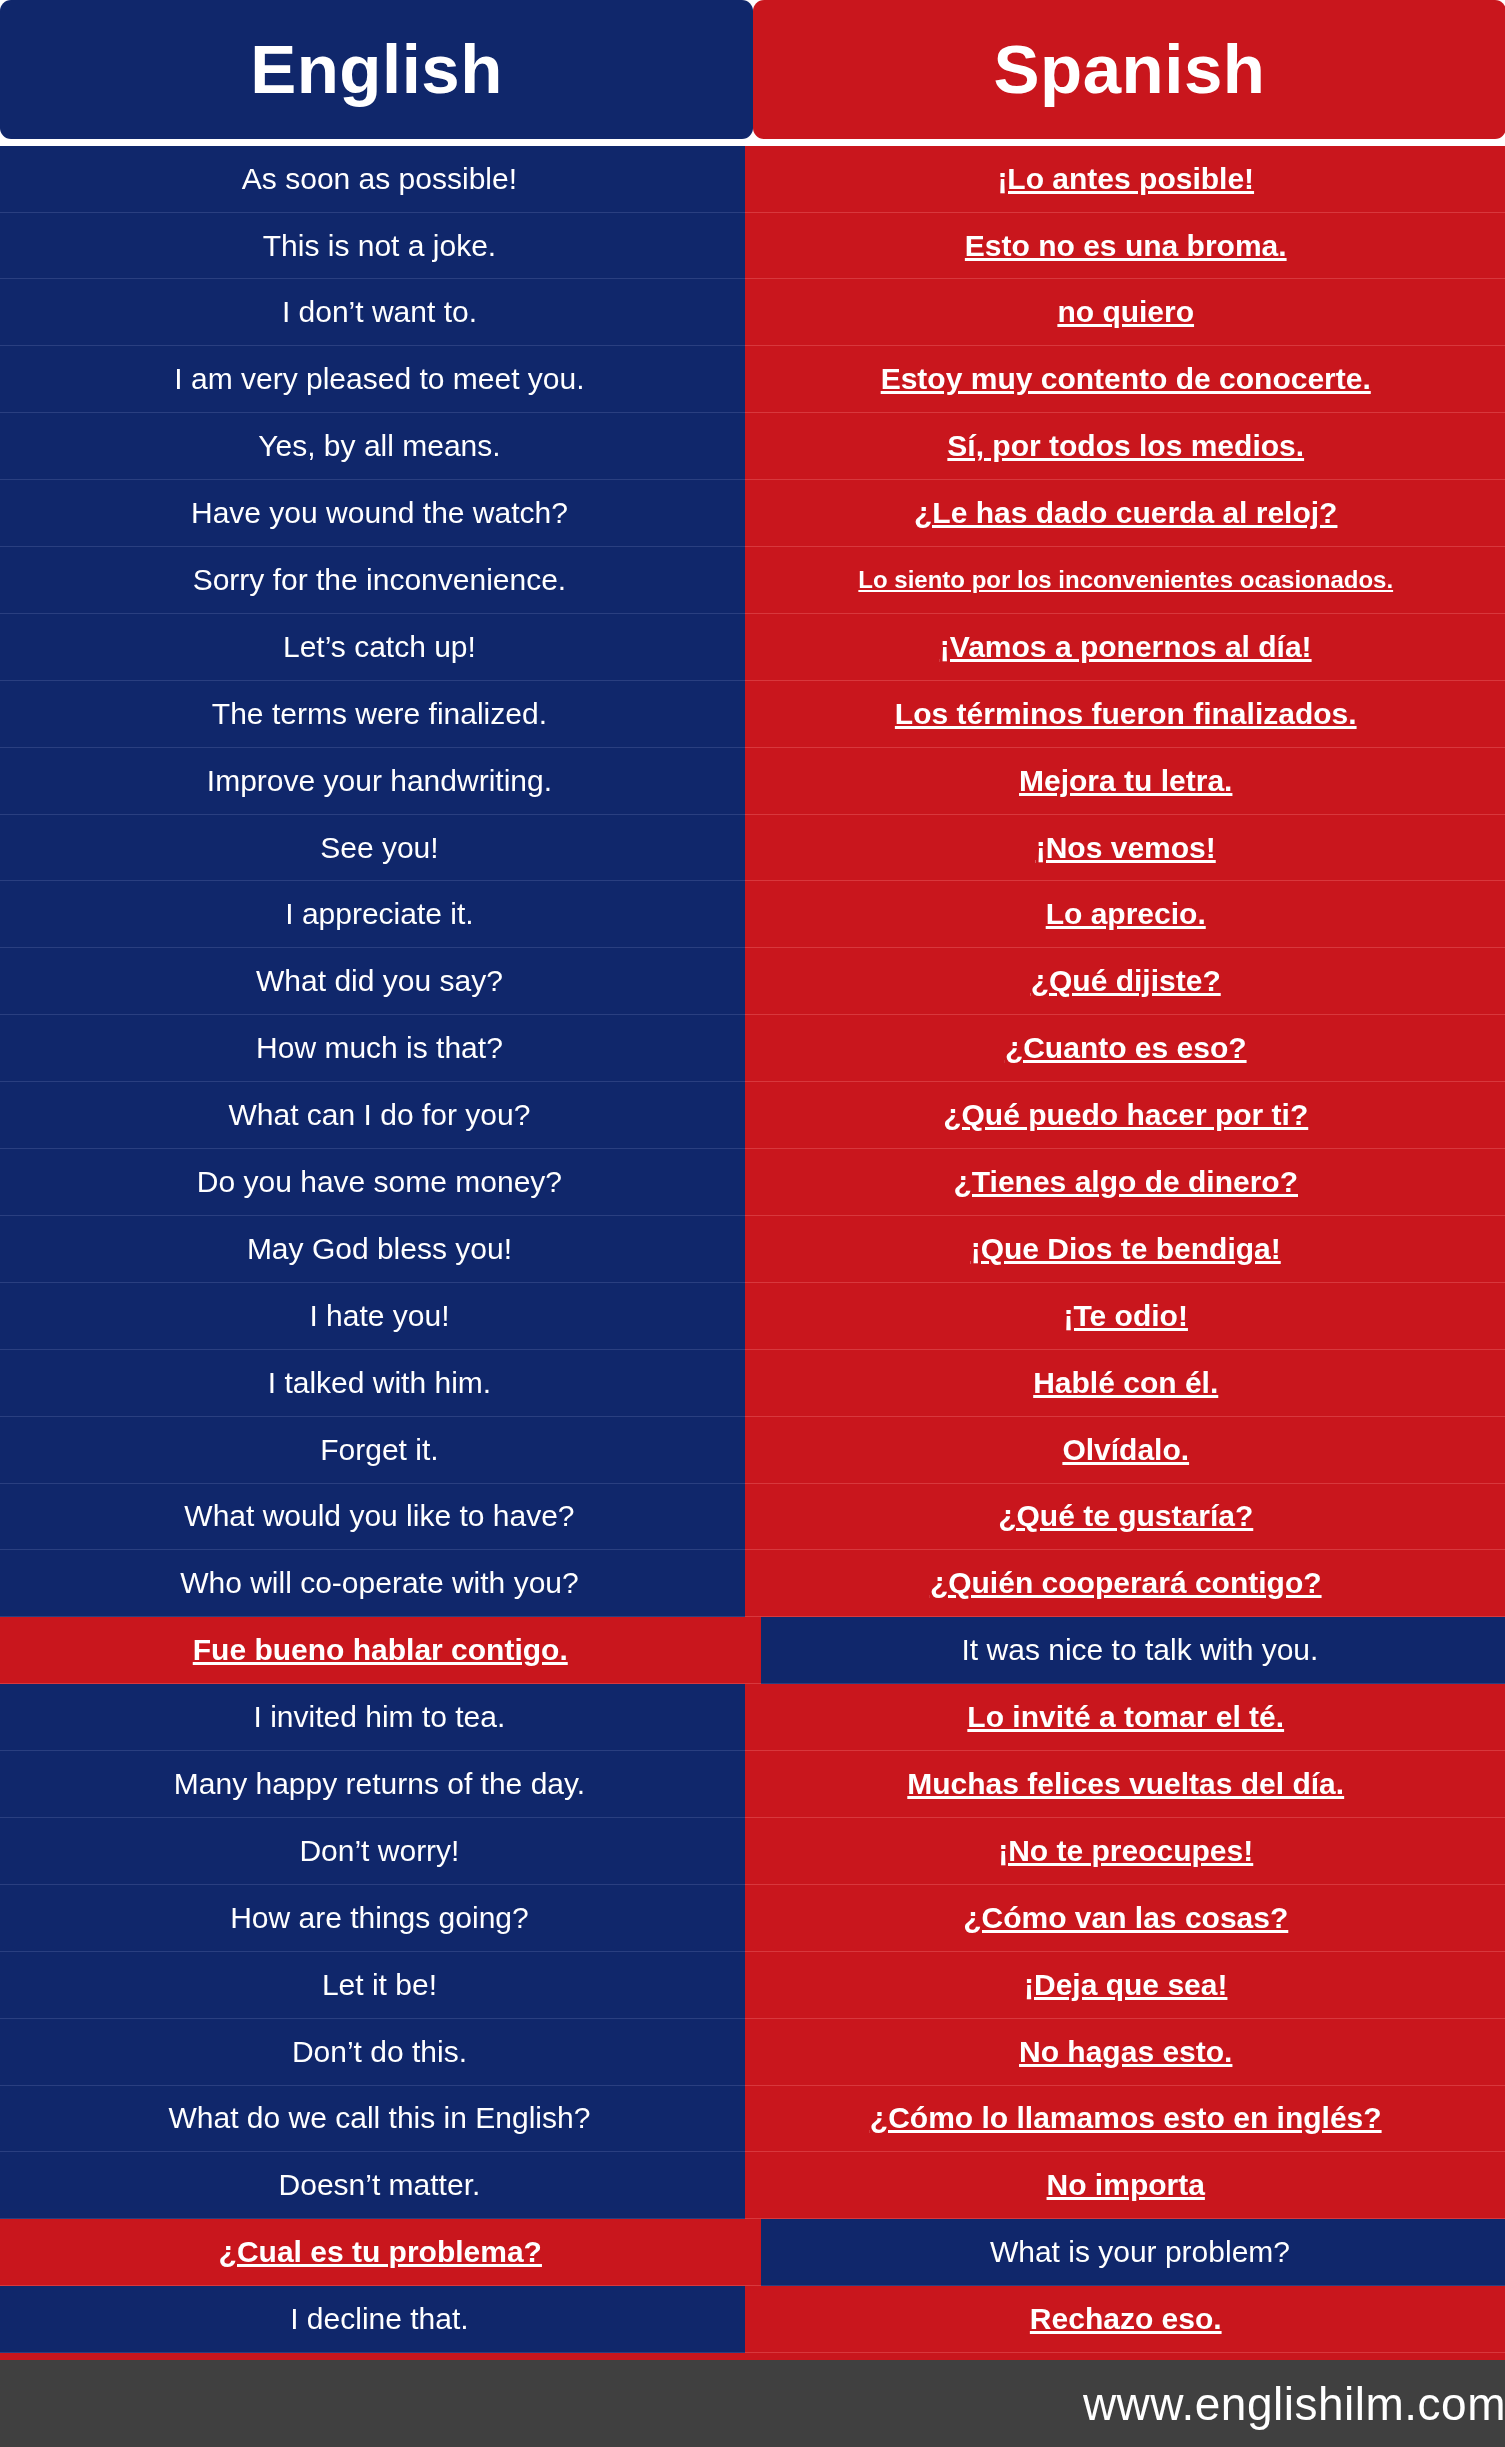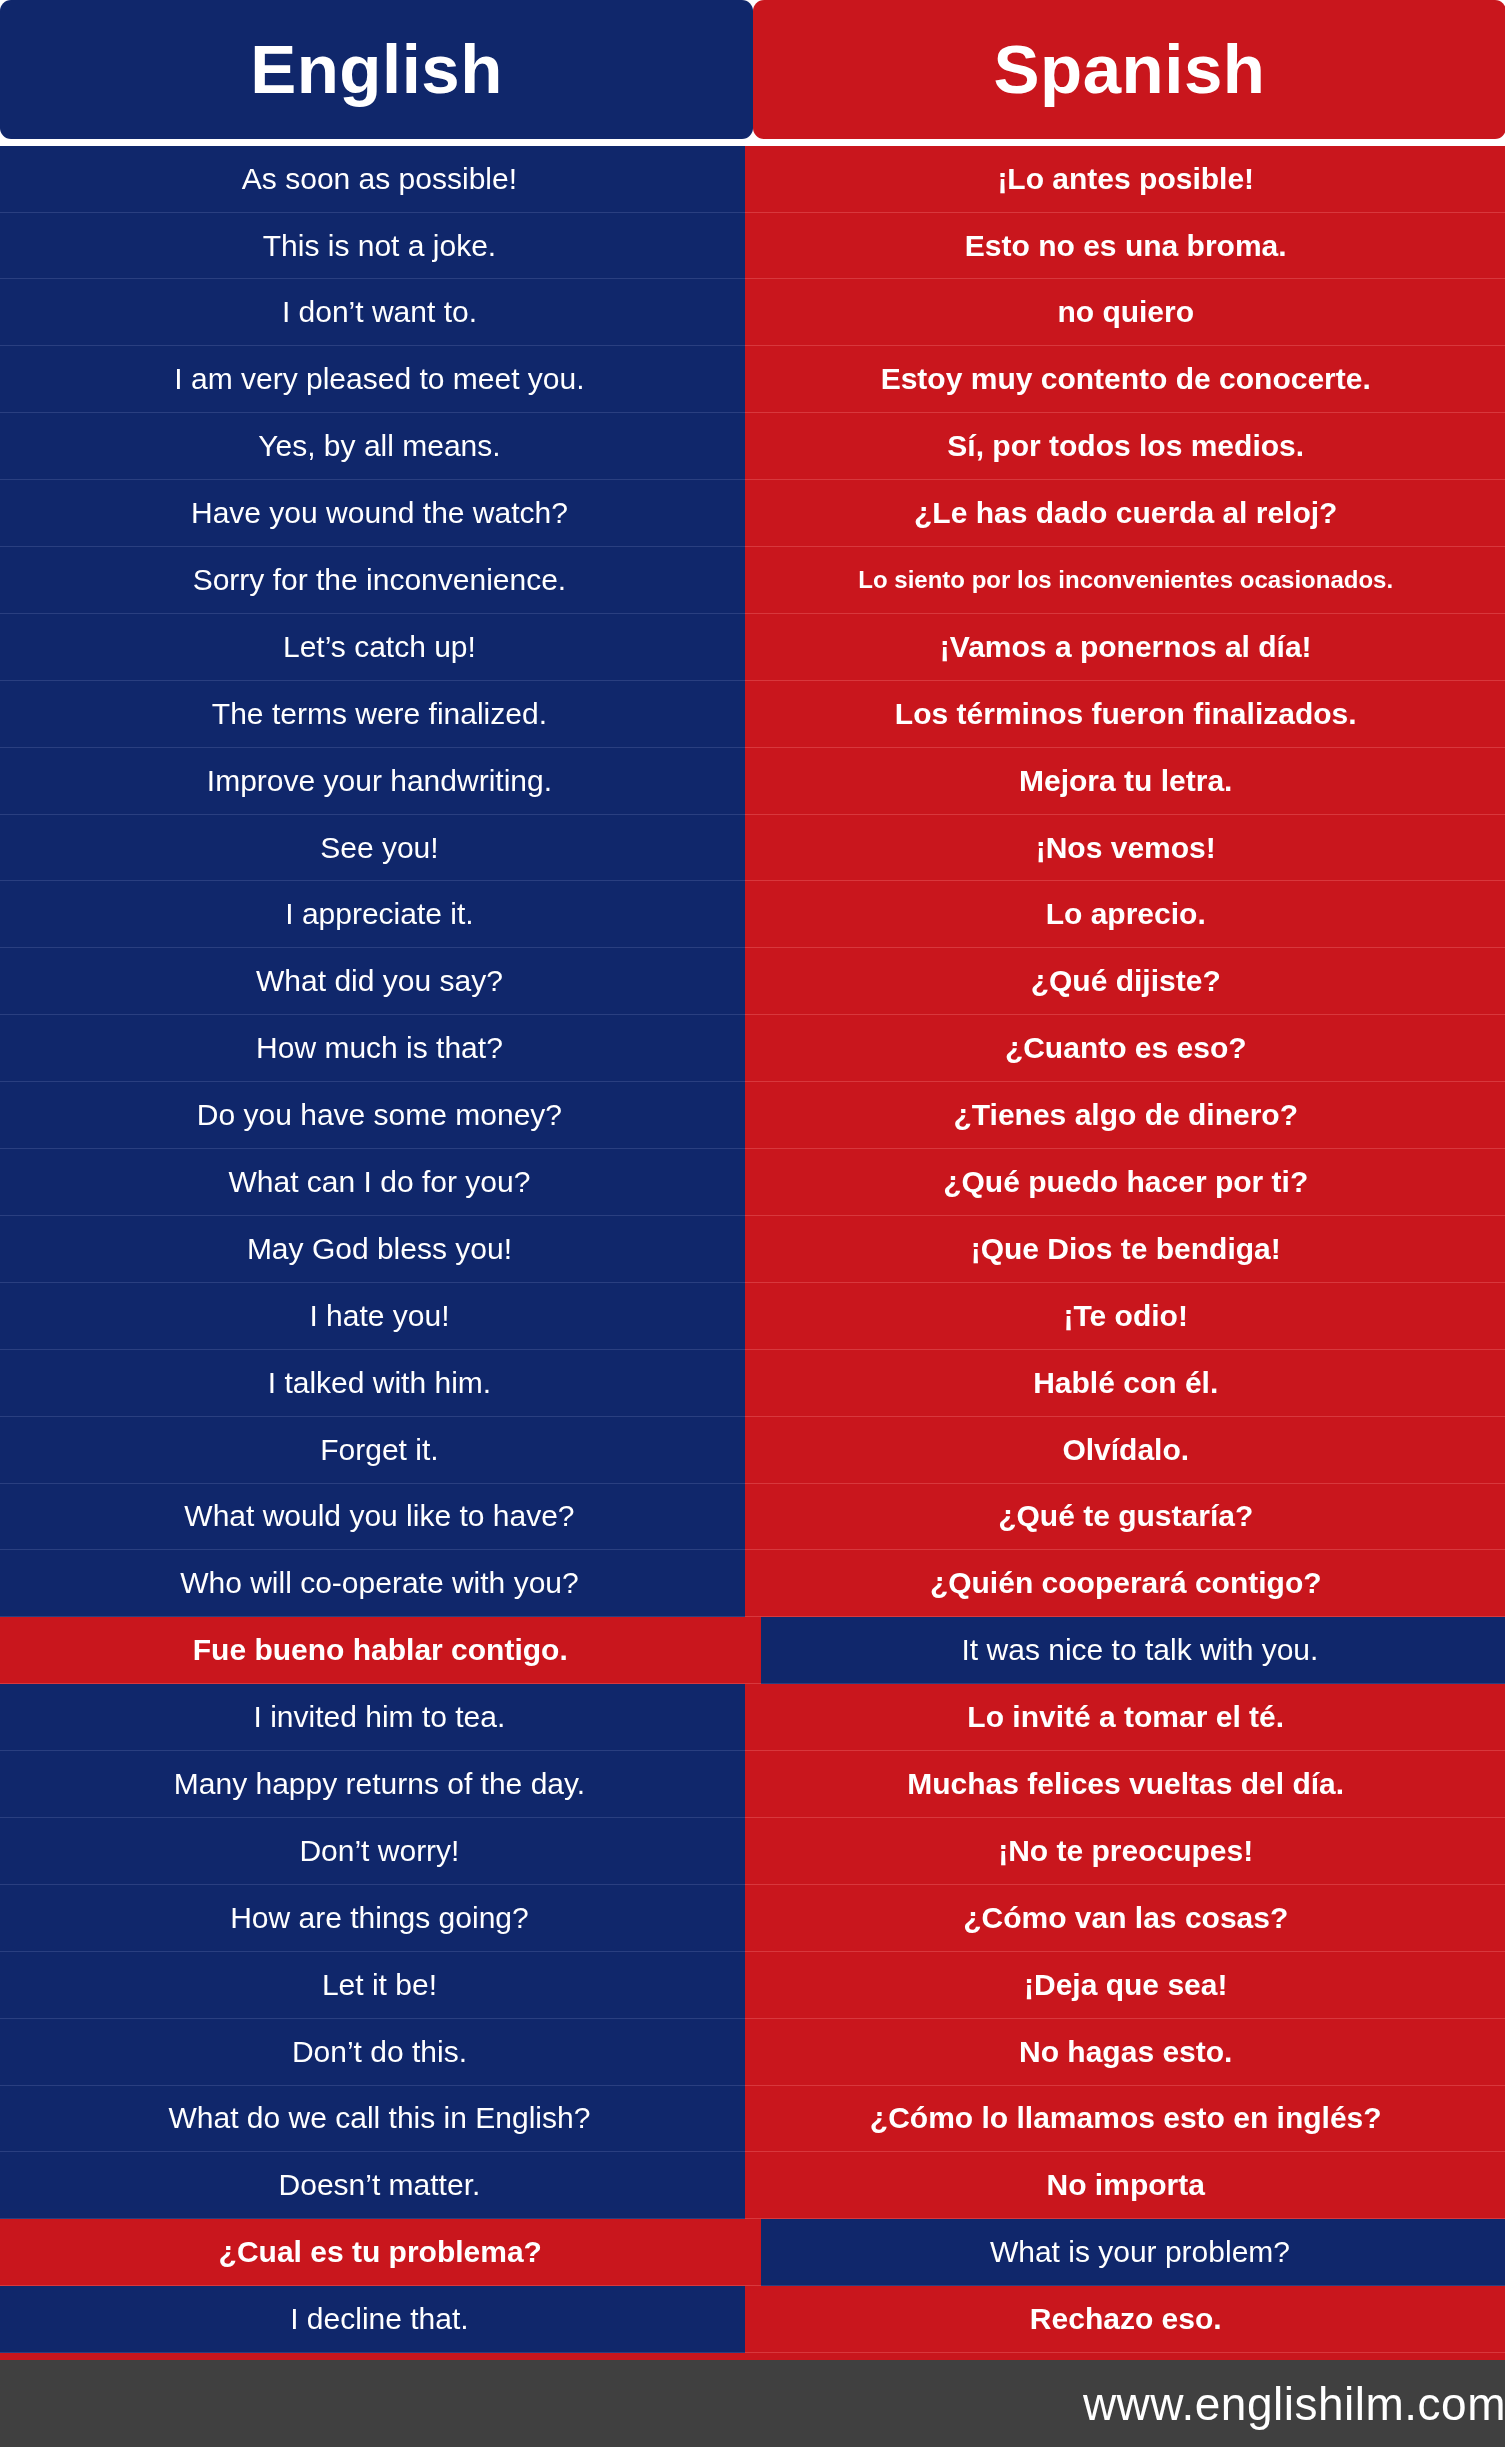--- a/index.html
+++ b/index.html
@@ -86,20 +86,21 @@
     font-weight: 400;
     padding-left: 23px;
   }
   .cell.sp {
     flex: 0 0 50.5%;
     background: #c9161d;
     color: #ffffff;
     border-bottom: 1.9px solid #d8383d;
     font-size: 30px;
     font-weight: bold;
+    text-decoration: underline;
   }
   .cell.sp.small {
     font-size: 24px;
   }
   
   .footer {
     flex: 0 0 94px;
     height: 94px;
     background: #404040;
     display: flex;
@@ -182,26 +183,26 @@
       </div>
       <div class="row">
         <div class="cell en">What did you say?</div>
         <div class="cell sp">¿Qué dijiste?</div>
       </div>
       <div class="row">
         <div class="cell en">How much is that?</div>
         <div class="cell sp">¿Cuanto es eso?</div>
       </div>
       <div class="row">
+        <div class="cell en">What can I do for you?</div>
+        <div class="cell sp">¿Qué puedo hacer por ti?</div>
+      </div>
+      <div class="row">
         <div class="cell en">Do you have some money?</div>
         <div class="cell sp">¿Tienes algo de dinero?</div>
-      </div>
-      <div class="row">
-        <div class="cell en">What can I do for you?</div>
-        <div class="cell sp">¿Qué puedo hacer por ti?</div>
       </div>
       <div class="row">
         <div class="cell en">May God bless you!</div>
         <div class="cell sp">¡Que Dios te bendiga!</div>
       </div>
       <div class="row">
         <div class="cell en">I hate you!</div>
         <div class="cell sp">¡Te odio!</div>
       </div>
       <div class="row">

